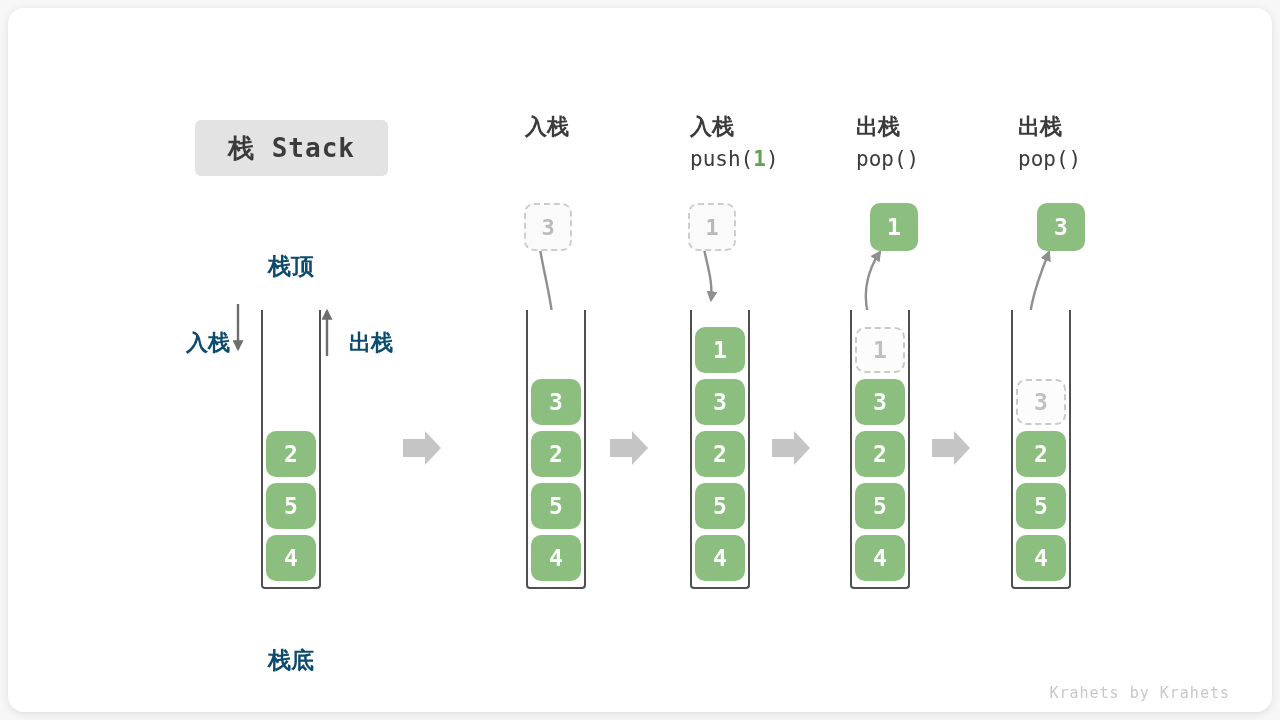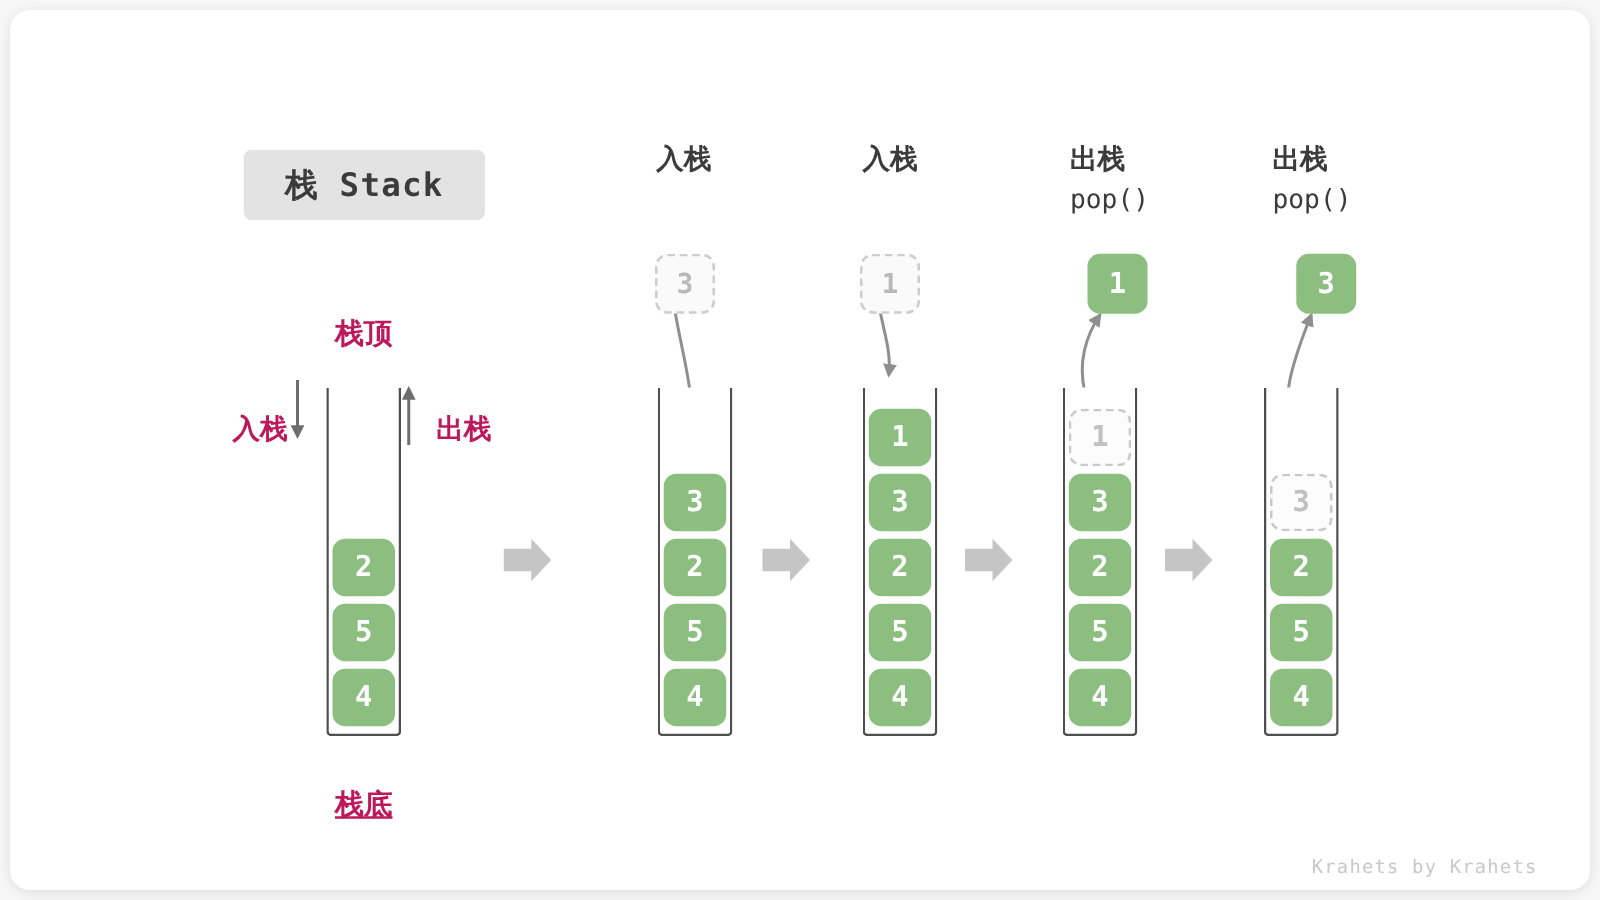--- a/index.html
+++ b/index.html
@@ -22,24 +22,24 @@
   }
 
   .op-header { top:104px; width:180px; }
   .op-cn { font-size:22px; font-weight:700; color:#3b3b3b; line-height:30px; }
   .op-code {
     font-family:"DejaVu Sans Mono",monospace; font-size:21px;
     color:#3b3b3b; line-height:34px; font-weight:500;
   }
   .op-code .arg { color:#5fa052; font-weight:700; }
 
-  .cn-label { font-size:22px; font-weight:700; color:#be185d; }
+  .cn-label { font-size:22px; font-weight:700; color:#0c4a6e; }
   .stack-top-label, .stack-bottom-label { left:253px; width:60px; text-align:center; font-size:23px; }
   .stack-top-label { top:243px; }
-  .stack-bottom-label { top:620px;text-decoration:underline; }
+  .stack-bottom-label { top:637px; }
   .push-side-label { left:160px; top:320px; width:62px; text-align:right; }
   .pop-side-label  { left:341px; top:320px; width:62px; text-align:left; }
 
   .stack {
     top:302px; width:60px; height:279px;
     border-left:2px solid #4f4f4f; border-right:2px solid #4f4f4f; border-bottom:2px solid #4f4f4f;
     border-bottom-left-radius:4px; border-bottom-right-radius:4px;
     background:#ffffff;
   }
   .cell {
@@ -102,20 +102,21 @@
     <path d="M932,439 L954,439 L954,431 L970,448 L954,465 L954,457 L932,457 Z" fill="#c5c5c5"></path>
   </svg>
 
   <div class="abs title-box" style="position:absolute;">栈 Stack</div>
 
   <div class="abs op-header" style="left:517px;">
     <div class="op-cn">入栈</div>
   </div>
   <div class="abs op-header" style="left:682px;">
     <div class="op-cn">入栈</div>
+    <div class="op-code"><span>push(</span><span class="arg">1</span><span>)</span></div>
   </div>
   <div class="abs op-header" style="left:848px;">
     <div class="op-cn">出栈</div>
     <div class="op-code"><span>pop()</span><span class="arg"></span><span></span></div>
   </div>
   <div class="abs op-header" style="left:1010px;">
     <div class="op-cn">出栈</div>
     <div class="op-code"><span>pop()</span><span class="arg"></span><span></span></div>
   </div>
 

